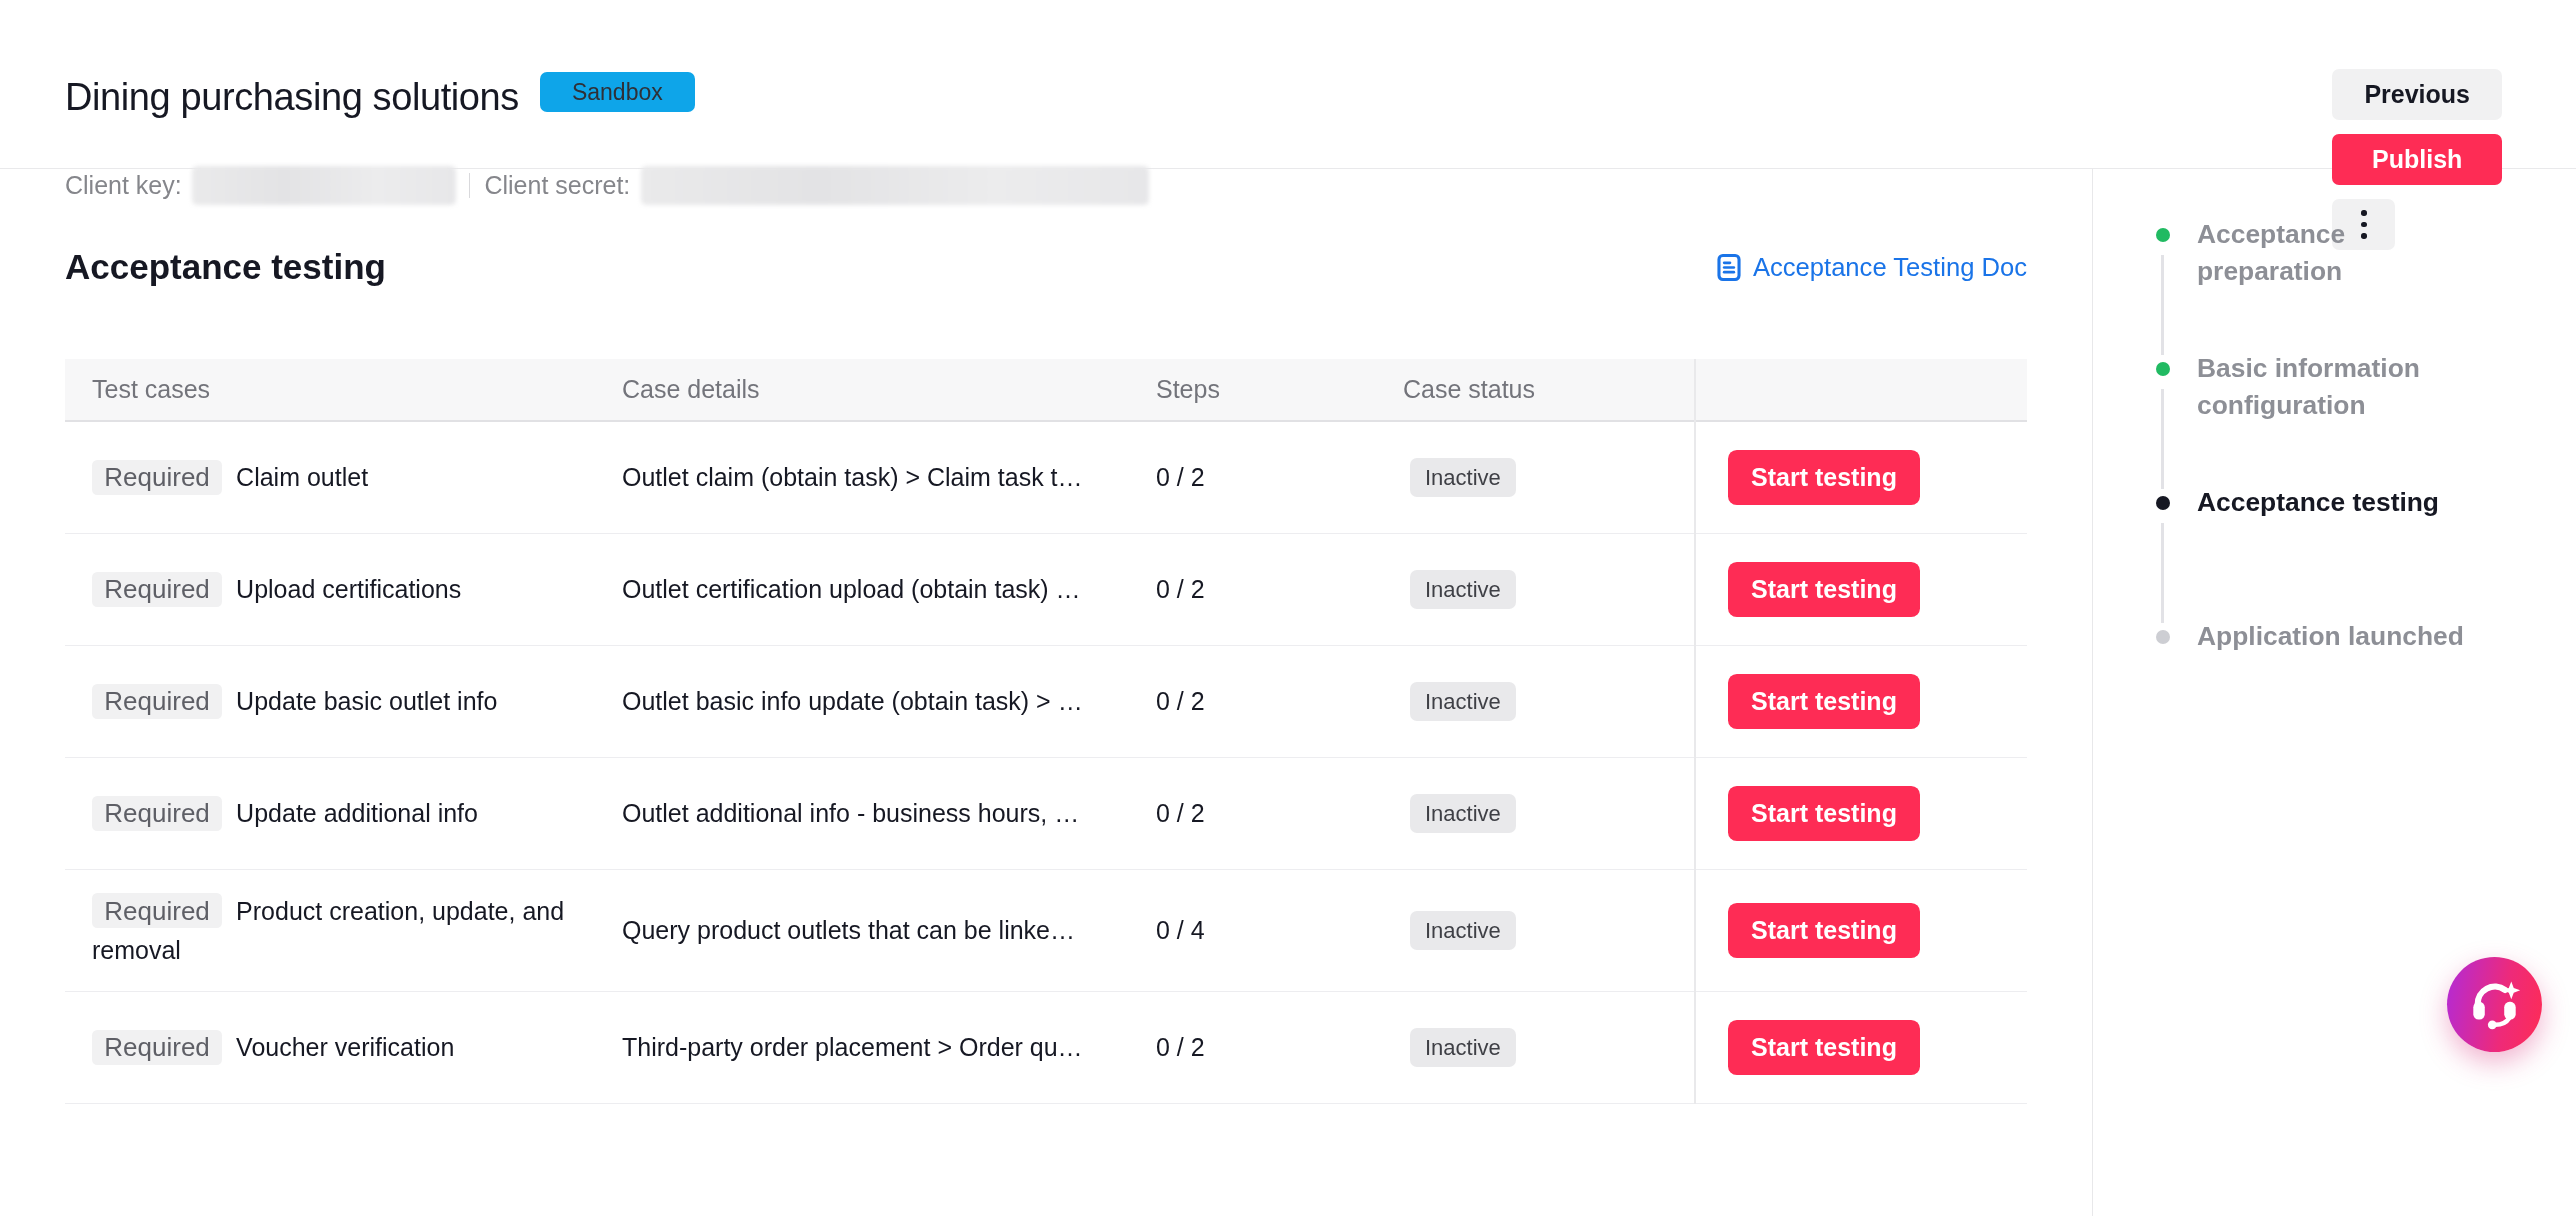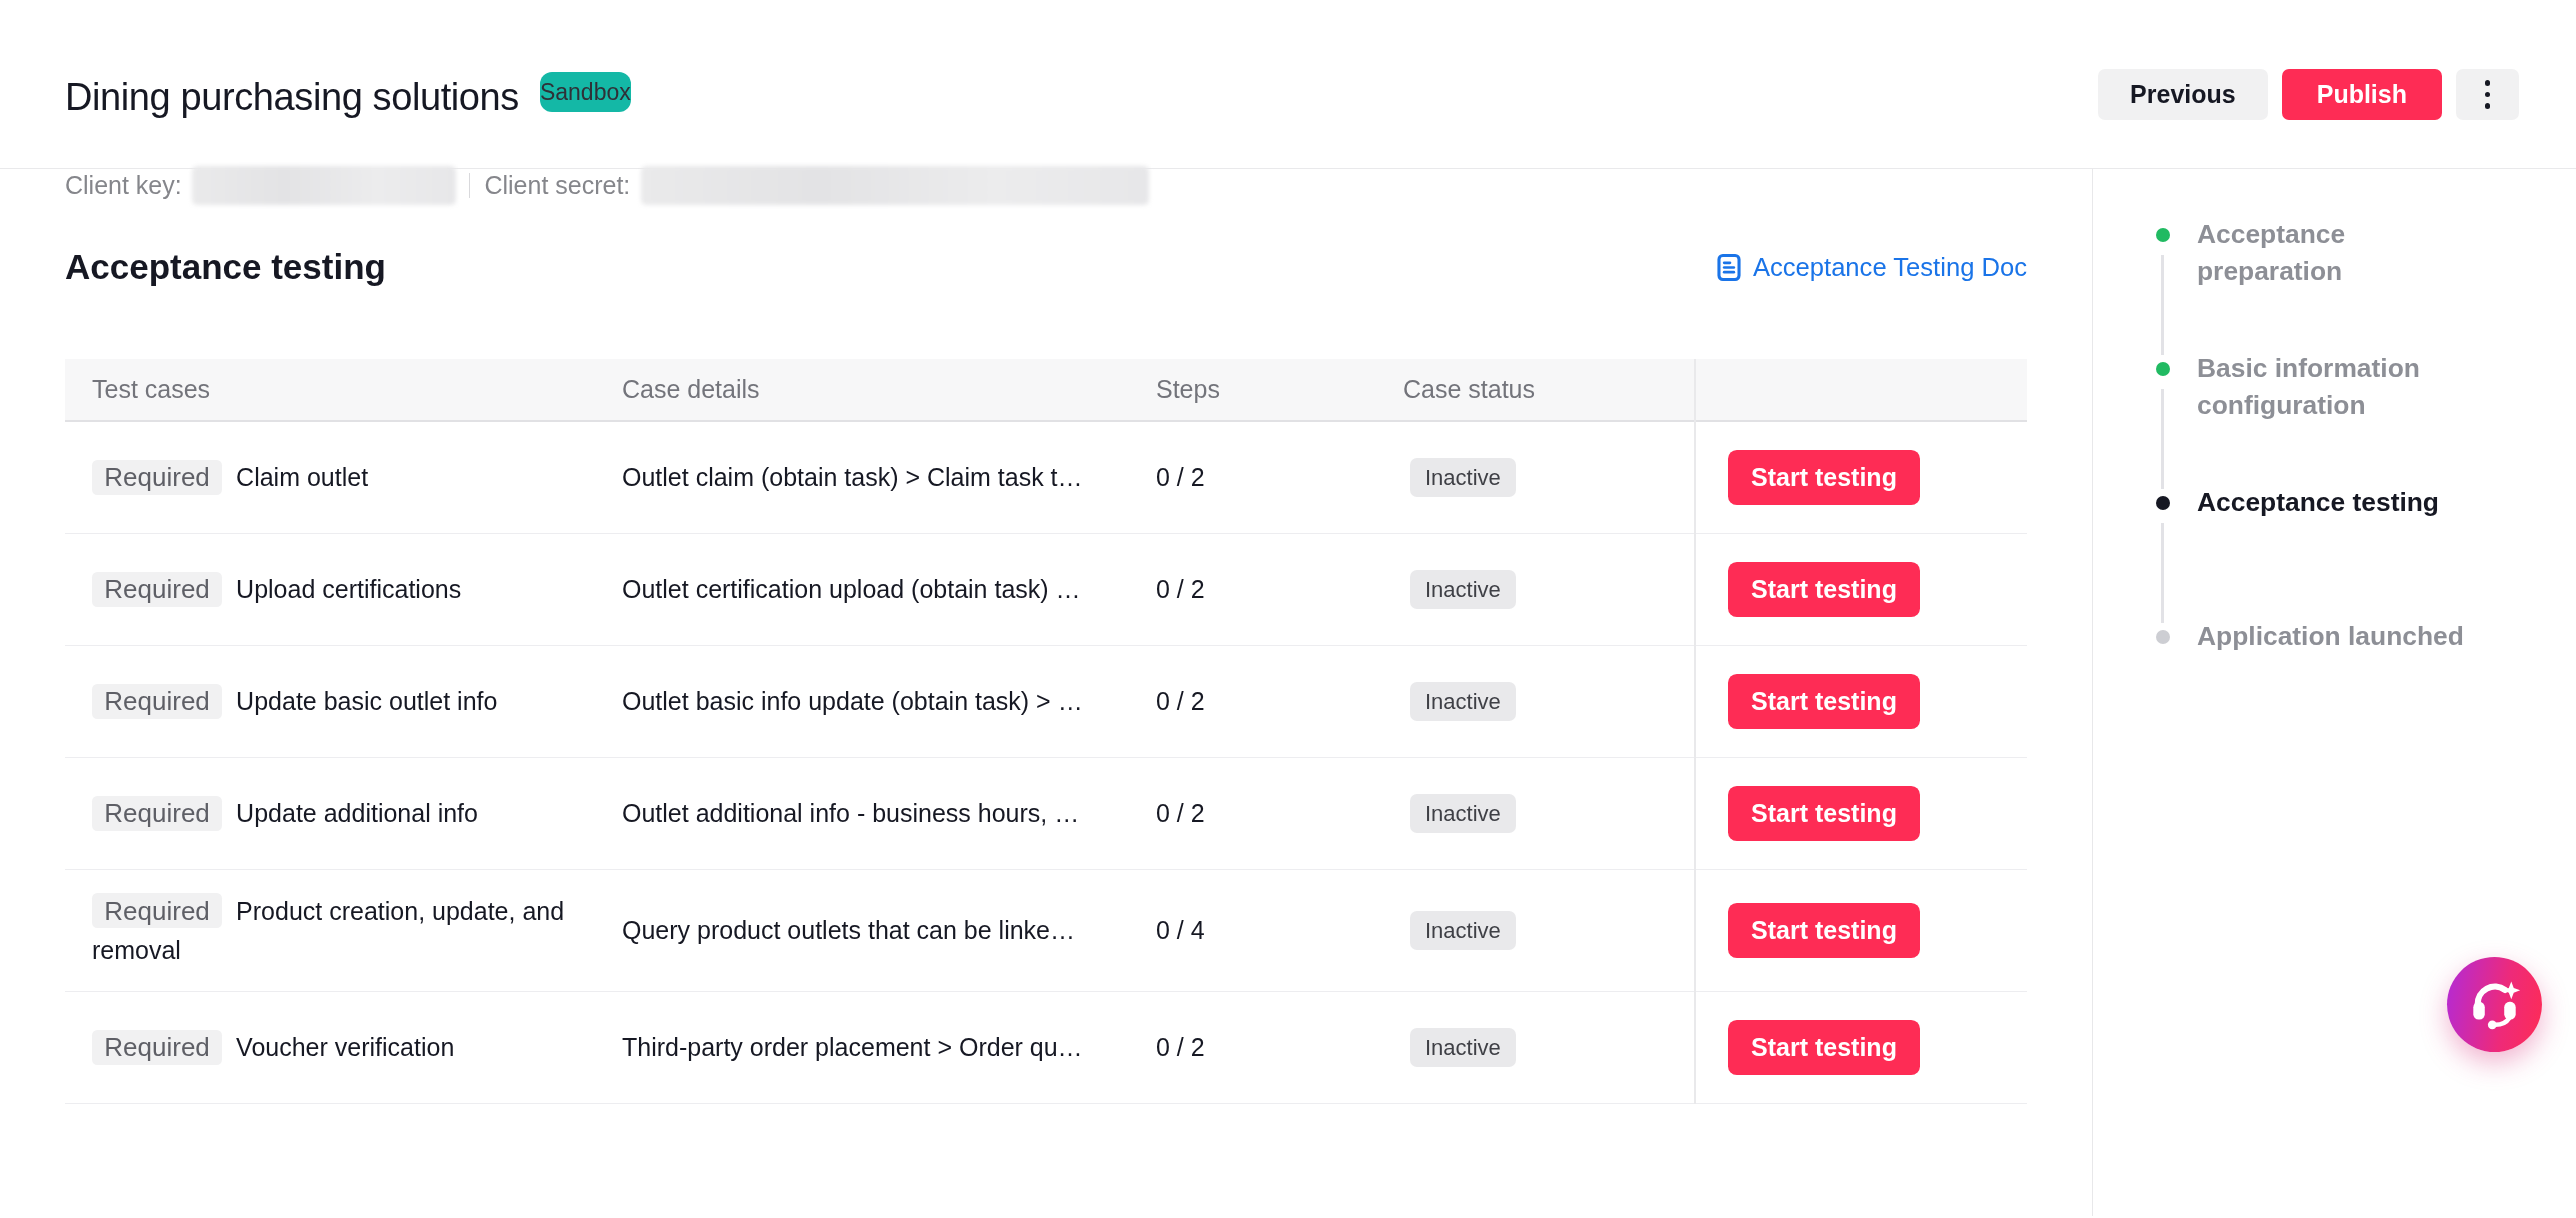--- a/index.html
+++ b/index.html
@@ -7,29 +7,29 @@
   body {
     width:2576px; height:1218px; position:relative; overflow:hidden;
     background:#ffffff; color:#161823;
     font-family:"Liberation Sans", sans-serif; font-size:25px;
   }
 
   
   .app-header { height:169px; border-bottom:1.8px solid #e9e9eb; padding:37px 68px 0 65px; position:relative; }
   .title-row { display:flex; align-items:center; gap:21px; }
   .page-title { font-size:38px; font-weight:400; line-height:48px; letter-spacing:-0.4px;margin-top:36px; }
-  .env-badge { background:#14b8a6; color:#2f3037; font-size:23px; line-height:26.4px; padding:7px 0; border-radius:12px; }
+  .env-badge { background:#0ea5e9; color:#2f3037; font-size:23px; line-height:26.4px; padding:7px 32px; border-radius:7px; }
   .cred-row { display:flex; align-items:center; margin-top:19.4px; color:#85868b; font-size:25px; }
   .redact { height:39px; border-radius:5.3px; margin-left:10.6px;
             background:linear-gradient(90deg,#eaeaeb 0%,#e3e3e5 35%,#ececed 70%,#e7e7e9 100%);
             filter:blur(2.2px); }
   .redact.key { width:264px; }
   .redact.secret { width:508px; }
   .cred-sep { width:1.8px; height:25px; background:#d9d9dc; margin:0 14px 0 12.3px; }
-  .header-actions { position:absolute; top:69px; right:57px; display:flex; gap:14px; }
+  .header-actions { position:absolute; top:69px; right:74px; display:flex; gap:14px;flex-direction:column; }
   .btn { height:51px; border:none; border-radius:7px; font-family:inherit; font-size:25px; font-weight:700;
          display:inline-flex; align-items:center; justify-content:center; cursor:pointer; }
   .btn-secondary { background:#f1f1f2; color:#161823; padding:0 32px; }
   .btn-primary { background:#fe2c55; color:#ffffff; padding:0 35px; }
   .btn-icon { width:63px; background:#f1f1f2; flex-direction:column; gap:6.2px; }
   .kebab-dot { width:5.3px; height:5.3px; border-radius:50%; background:#161823; }
 
   
   .content { display:flex; height:1047px; }
   .main { width:2093px; border-right:1.8px solid #e8e8ea; padding:0 65px; }

